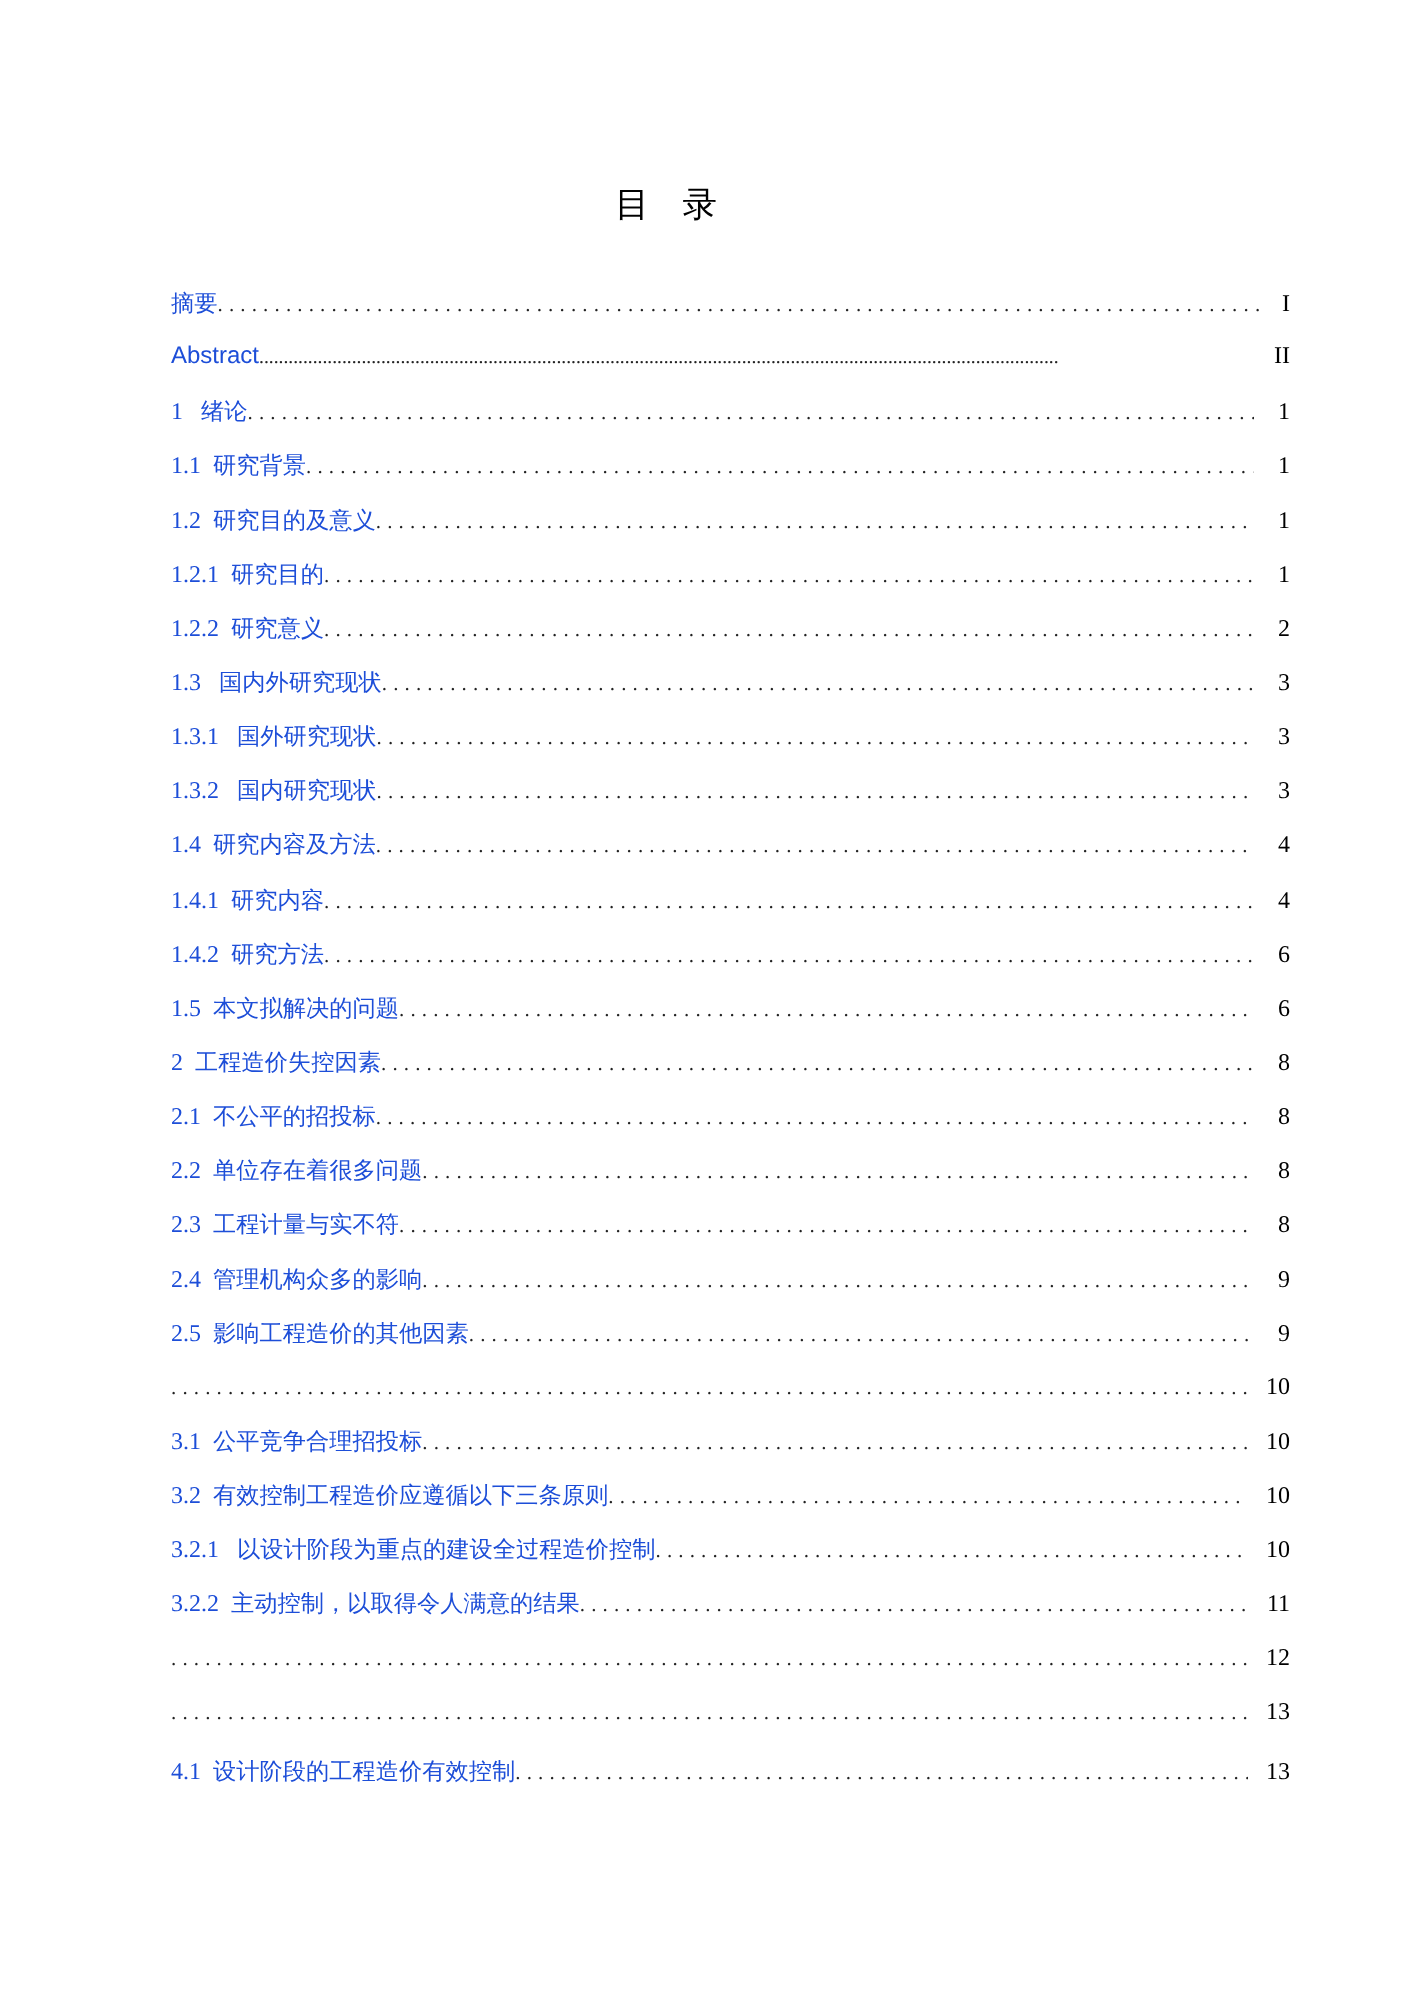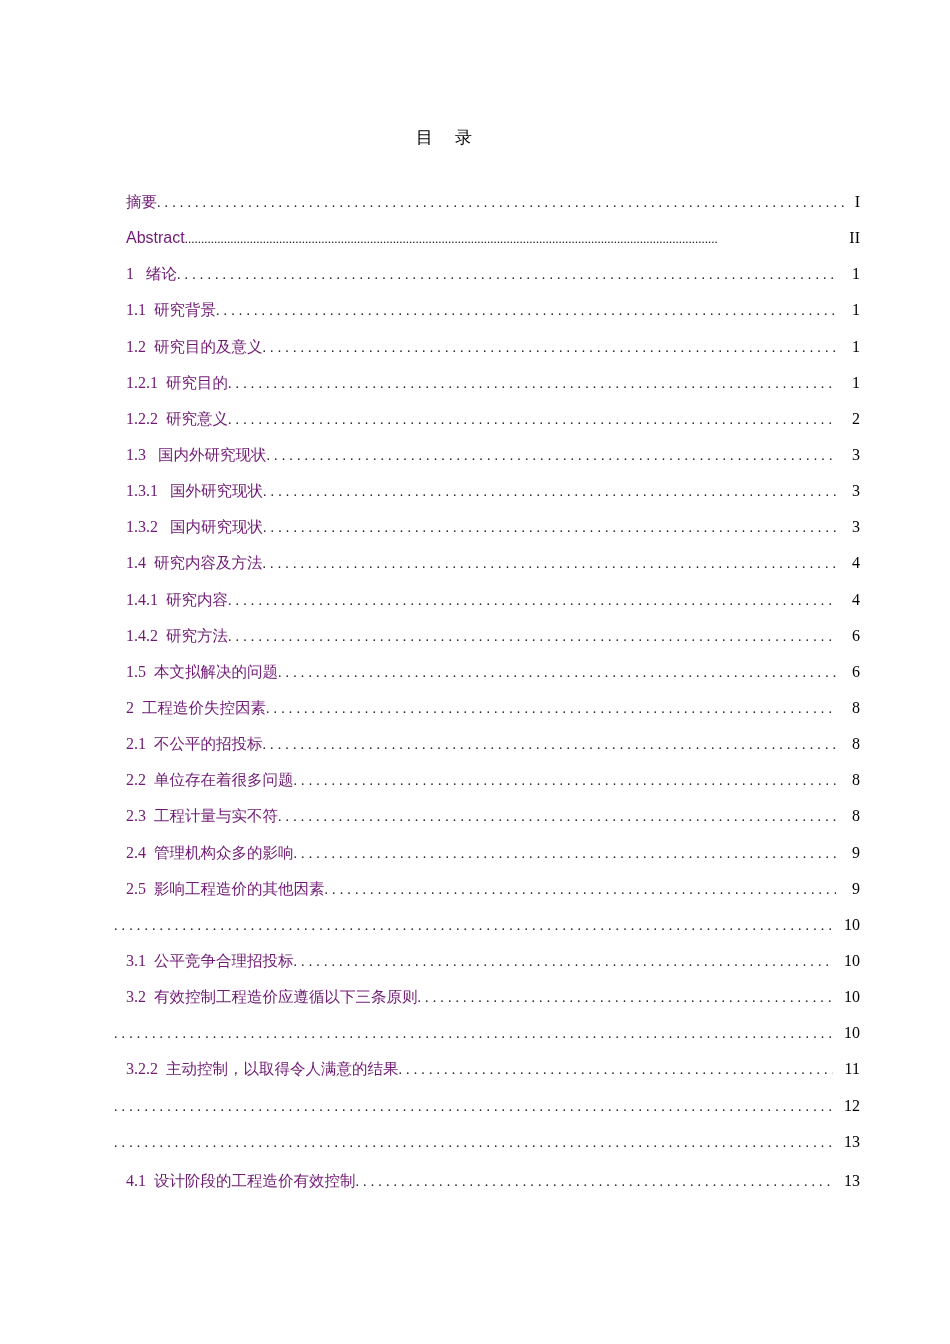--- a/index.html
+++ b/index.html
@@ -15,21 +15,21 @@
       font-family: "Liberation Serif", "DejaVu Serif", serif;
       color: #000000;
     }
     .page-title {
       position: absolute;
       top: 122px;
       left: 0;
       width: 888px;
       text-align: center;
       font-family: "DejaVu Sans", sans-serif;
-      font-size: 17px;
+      font-size: 23px;
       letter-spacing: 22px;
       text-indent: 22px;
       line-height: 30px;
     }
     .toc {
       position: absolute;
       left: 114px;
       top: 188px;
       width: 746px;
     }
@@ -39,22 +39,21 @@
       align-items: baseline;
       height: 36.15px;
       font-size: 16px;
       line-height: 28px;
       white-space: nowrap;
     }
     .toc-label {
       flex: 0 0 auto;
       font-family: "DejaVu Sans", "Liberation Sans", sans-serif;
       font-size: 15.5px;
-      color: #701a75;
-      margin-left: 12px;
+      color: #1d4ed8;
     }
     .toc-label .num {
       font-family: "Liberation Serif", serif;
       font-size: 16px;
     }
     .toc-label .gap { display:inline-block; width: 8px; }
     .toc-label .gap2 { display:inline-block; width: 12px; }
     .toc-dots {
       flex: 1 1 auto;
       overflow: hidden;
@@ -223,20 +222,21 @@
     <span class="toc-page">10</span>
   </div>
 
   <div class="toc-row">
     <span class="toc-label"><span class="num">3.2</span><span class="gap"></span><span>有效控制工程造价应遵循以下三条原则</span></span>
     <span class="toc-dots"></span>
     <span class="toc-page">10</span>
   </div>
 
   <div class="toc-row">
+    <span class="toc-label"><span class="num">3.2.1</span><span class="gap2"></span><span>以设计阶段为重点的建设全过程造价控制</span></span>
     <span class="toc-dots"></span>
     <span class="toc-page">10</span>
   </div>
 
   <div class="toc-row">
     <span class="toc-label"><span class="num">3.2.2</span><span class="gap"></span><span>主动控制，以取得令人满意的结果</span></span>
     <span class="toc-dots"></span>
     <span class="toc-page">11</span>
   </div>
 

